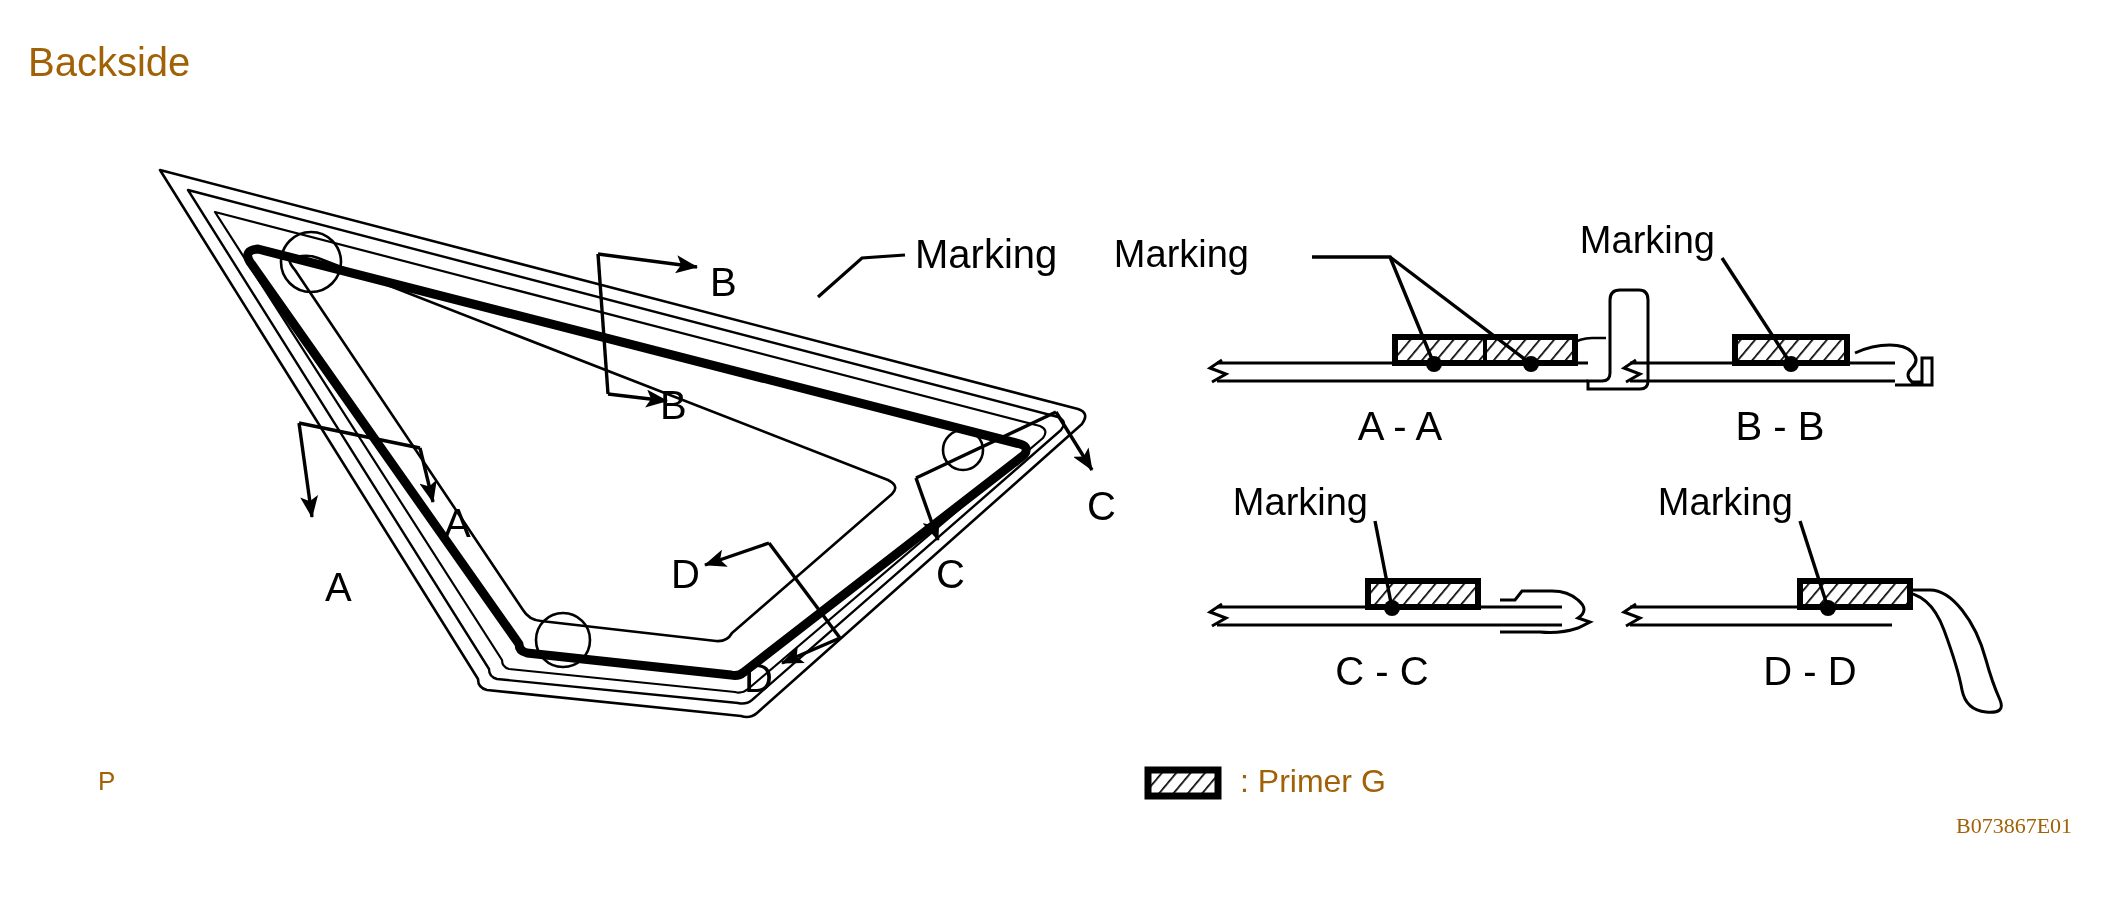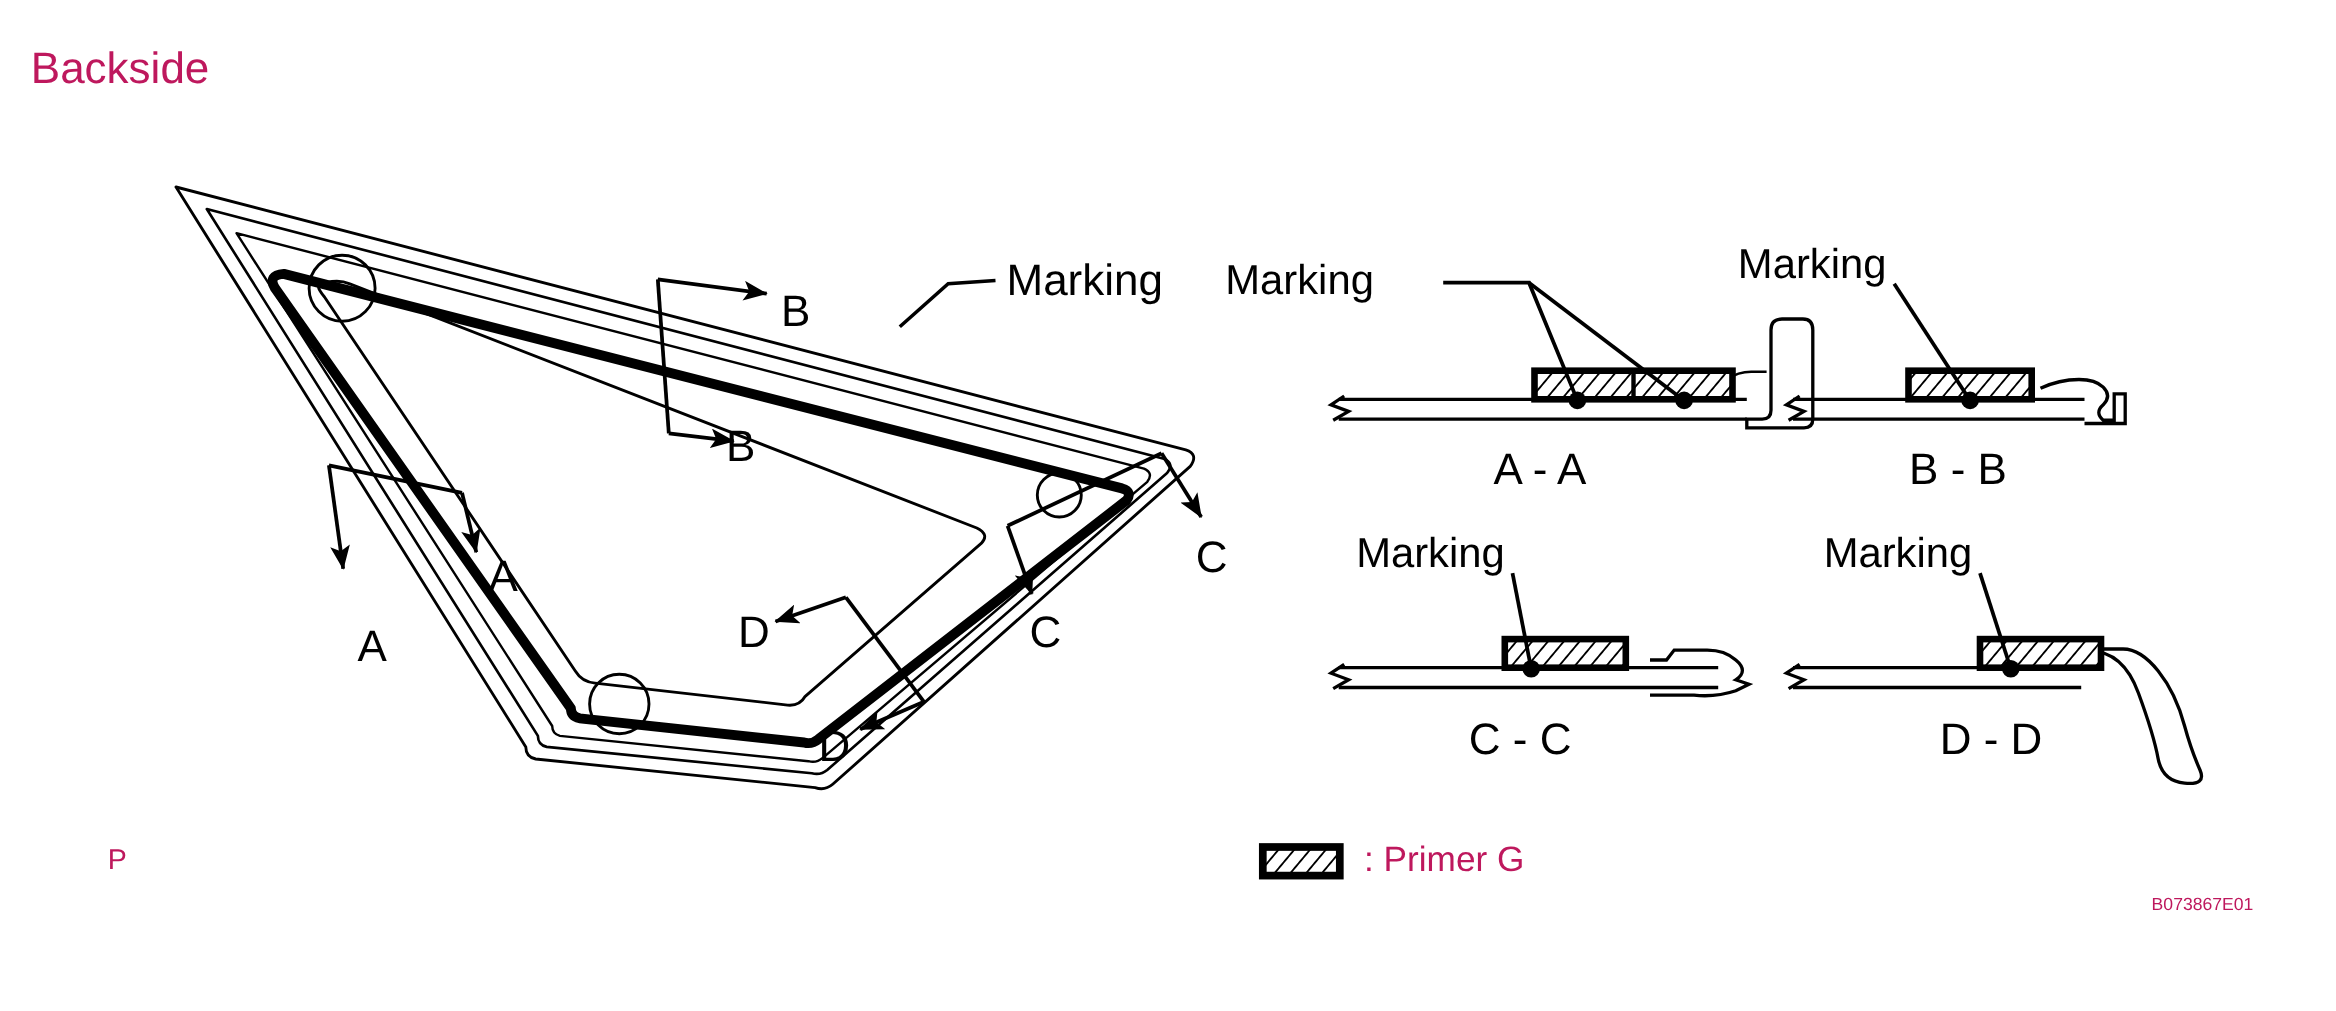--- a/index.html
+++ b/index.html
@@ -15,39 +15,40 @@
   #page {
     position: relative;
     width: 2124px;
     height: 919px;
     background: #ffffff;
     overflow: hidden;
   }
   .txt {
     position: absolute;
     white-space: pre;
-    color: #be185d;
+    color: #a16207;
     font-family: "Liberation Sans", sans-serif;
     line-height: 1;
     text-align: center;
   }
   #title-text {
     left: 28px;
     top: 42px;
     font-size: 40px;
   }
   #p-marker-text {
     left: 98px;
     top: 768px;
     font-size: 26px;
   }
   #drawing-code-text {
     left: 1956px;
     top: 815px;
-    font-size: 16px;
+    font-size: 22px;
+    font-family: Liberation Serif, serif;
   }
   #legend-label-text {
     left: 1240px;
     top: 765px;
     font-size: 32px;
   }
   .svg-layer {
     position: absolute;
     left: 0;
     top: 0;

